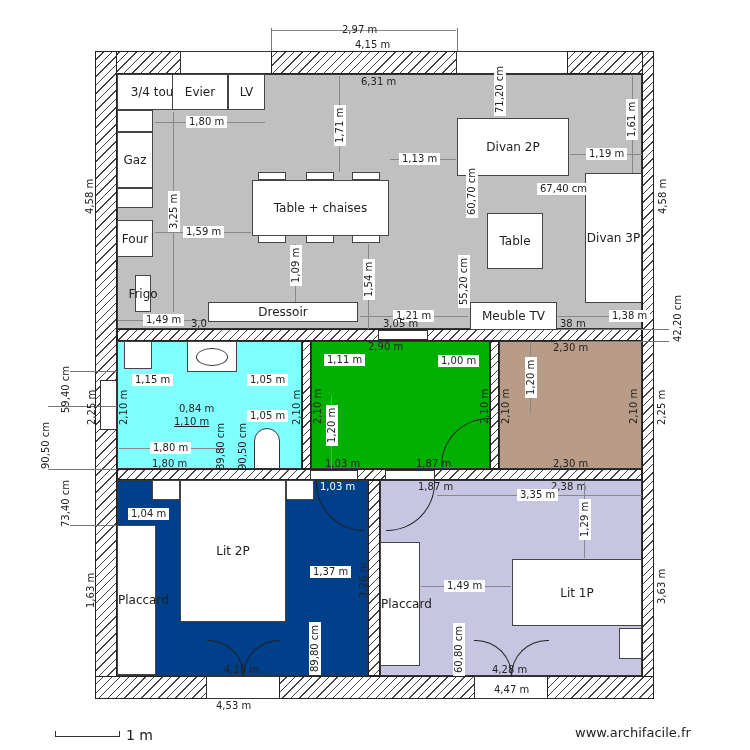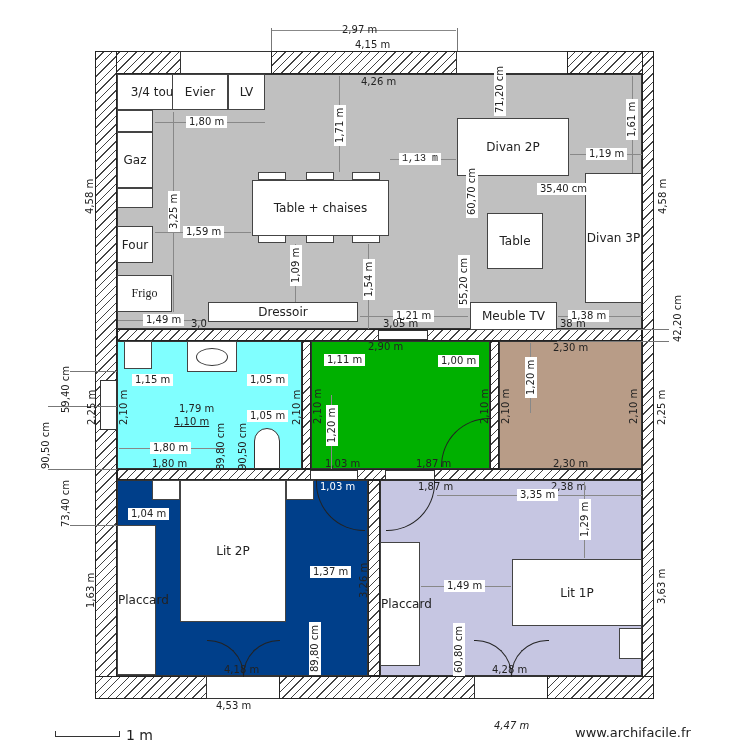--- a/index.html
+++ b/index.html
@@ -46,22 +46,22 @@
 <div class="abs hatch" style="left:368px;top:480px;width:12px;height:196px;"></div>
 
 <div class="abs room" style="left:117px;top:74px;width:525px;height:255px;background:#c0c0c0;"></div>
 
 <div class="abs furn" style="left:117px;top:74px;width:75px;height:36px;">3/4 tour</div>
 <div class="abs furn" style="left:172px;top:74px;width:56px;height:36px;">Evier</div>
 <div class="abs furn" style="left:228px;top:74px;width:37px;height:36px;">LV</div>
 <div class="abs furn" style="left:117px;top:110px;width:36px;height:22px;"></div>
 <div class="abs furn" style="left:117px;top:132px;width:36px;height:56px;">Gaz</div>
 <div class="abs furn" style="left:117px;top:188px;width:36px;height:20px;"></div>
-<div class="abs furn" style="left:117px;top:226px;width:36px;height:37px;">Four</div>
-<div class="abs furn" style="left:117px;top:275px;width:55px;height:37px;font-family:Liberation Serif, serif;">Frigo</div>
+<div class="abs furn" style="left:117px;top:220px;width:36px;height:37px;">Four</div>
+<div class="abs furn" style="left:135px;top:275px;width:16px;height:37px;">Frigo</div>
 
 <div class="abs furn" style="left:258px;top:172px;width:28px;height:8px;"></div>
 <div class="abs furn" style="left:306px;top:172px;width:28px;height:8px;"></div>
 <div class="abs furn" style="left:352px;top:172px;width:28px;height:8px;"></div>
 <div class="abs furn" style="left:258px;top:235px;width:28px;height:8px;"></div>
 <div class="abs furn" style="left:306px;top:235px;width:28px;height:8px;"></div>
 <div class="abs furn" style="left:352px;top:235px;width:28px;height:8px;"></div>
 <div class="abs furn" style="left:252px;top:180px;width:137px;height:56px;">Table + chaises</div>
 
 <div class="abs furn" style="left:457px;top:118px;width:112px;height:58px;">Divan 2P</div>
@@ -76,50 +76,50 @@
 <span class="tag vert" style="left:168px;top:232px;">3,25 m</span>
 <div class="hl" style="left:155px;top:232px;width:96px;"></div>
 <span class="tag" style="left:183px;top:226px;">1,59 m</span>
 <div class="vl" style="left:339px;top:76px;height:96px;"></div>
 <span class="tag vert" style="left:334px;top:146px;">1,71 m</span>
 <div class="vl" style="left:295px;top:244px;height:58px;"></div>
 <span class="tag vert" style="left:290px;top:286px;">1,09 m</span>
 <div class="vl" style="left:368px;top:244px;height:85px;"></div>
 <span class="tag vert" style="left:363px;top:300px;">1,54 m</span>
 <div class="hl" style="left:390px;top:159px;width:66px;"></div>
-<span class="tag" style="left:399px;top:153px;font-family:Liberation Mono, monospace;">1,13 m</span>
+<span class="tag" style="left:399px;top:153px;">1,13 m</span>
 <span class="tag vert" style="left:494px;top:116px;">71,20 cm</span>
 <div class="hl" style="left:570px;top:154px;width:72px;"></div>
 <span class="tag" style="left:586px;top:148px;">1,19 m</span>
 <div class="vl" style="left:632px;top:76px;height:97px;"></div>
 <span class="tag vert" style="left:626px;top:140px;">1,61 m</span>
 <span class="tag vert" style="left:466px;top:218px;">60,70 cm</span>
-<span class="tag" style="left:537px;top:183px;">35,40 cm</span>
+<span class="tag" style="left:537px;top:183px;">67,40 cm</span>
 <span class="tag vert" style="left:458px;top:308px;">55,20 cm</span>
 <div class="hl" style="left:118px;top:320px;width:88px;"></div>
 <span class="tag" style="left:143px;top:314px;">1,49 m</span>
 <span class="lbl" style="left:191px;top:318px;">3,0</span>
 <div class="hl" style="left:360px;top:316px;width:108px;"></div>
 <span class="tag" style="left:393px;top:310px;">1,21 m</span>
 <span class="lbl" style="left:383px;top:318px;">3,05 m</span>
 <div class="hl" style="left:558px;top:316px;width:84px;"></div>
-<span class="tag" style="left:568px;top:310px;">1,38 m</span>
+<span class="tag" style="left:609px;top:310px;">1,38 m</span>
 <span class="lbl" style="left:560px;top:318px;">38 m</span>
-<span class="lbl" style="left:361px;top:76px;">4,26 m</span>
+<span class="lbl" style="left:361px;top:76px;">6,31 m</span>
 
 <div class="abs room" style="left:117px;top:341px;width:185px;height:128px;background:#80ffff;"></div>
 <div class="abs furn" style="left:124px;top:341px;width:28px;height:28px;"></div>
 <div class="abs furn" style="left:187px;top:341px;width:50px;height:31px;">
   <div style="width:30px;height:16px;border:1.5px solid #333;border-radius:50%;"></div>
 </div>
 <div class="abs" style="left:254px;top:428px;width:26px;height:41px;background:#fff;border:1.5px solid #333;border-radius:13px 13px 0 0;"></div>
 <div class="door-arc" style="left:250px;top:344px;width:50px;height:50px;border-left:none;border-bottom:none;border-radius:0 0 0 50px;border-width:0 0 1.5px 1.5px;transform:scaleX(-1) scaleY(-1);"></div>
 <span class="tag" style="left:132px;top:374px;">1,15 m</span>
 <span class="tag" style="left:247px;top:374px;">1,05 m</span>
-<span class="lbl" style="left:179px;top:403px;">1,79 m</span>
+<span class="lbl" style="left:179px;top:403px;">0,84 m</span>
 <span class="lbl" style="left:174px;top:416px;text-decoration:underline;">1,10 m</span>
 <span class="tag" style="left:247px;top:410px;">1,05 m</span>
 <div class="hl" style="left:119px;top:448px;width:106px;"></div>
 <span class="tag" style="left:150px;top:442px;">1,80 m</span>
 <span class="lbl" style="left:152px;top:458px;">1,80 m</span>
 <span class="lbl vert" style="left:118px;top:425px;">2,10 m</span>
 <span class="lbl vert" style="left:291px;top:425px;">2,10 m</span>
 <span class="lbl vert" style="left:215px;top:470px;">89,80 cm</span>
 <span class="lbl vert" style="left:237px;top:470px;">90,50 cm</span>
 
@@ -191,17 +191,17 @@
 <div class="thin" style="left:70px;top:371px;width:47px;"></div>
 <div class="thin" style="left:48px;top:406px;width:69px;"></div>
 <span class="lbl vert" style="left:60px;top:413px;">59,40 cm</span>
 <span class="lbl vert" style="left:86px;top:425px;">2,25 m</span>
 <div class="thin" style="left:48px;top:469px;width:69px;"></div>
 <span class="lbl vert" style="left:40px;top:469px;">90,50 cm</span>
 <div class="thin" style="left:70px;top:525px;width:47px;"></div>
 <span class="lbl vert" style="left:60px;top:527px;">73,40 cm</span>
 <span class="lbl vert" style="left:85px;top:608px;">1,63 m</span>
 <span class="lbl" style="left:216px;top:700px;">4,53 m</span>
-<span class="lbl" style="left:494px;top:720px;font-style:italic;">4,47 m</span>
+<span class="lbl" style="left:494px;top:684px;">4,47 m</span>
 
 <div class="abs" style="left:55px;top:731px;width:65px;height:6px;border:1px solid #333;border-top:none;"></div>
 <span class="lbl" style="left:126px;top:727px;font-size:14px;line-height:16px;">1 m</span>
 <span class="lbl" style="left:575px;top:725px;font-size:13px;line-height:16px;">www.archifacile.fr</span>
 
 </body></html>

